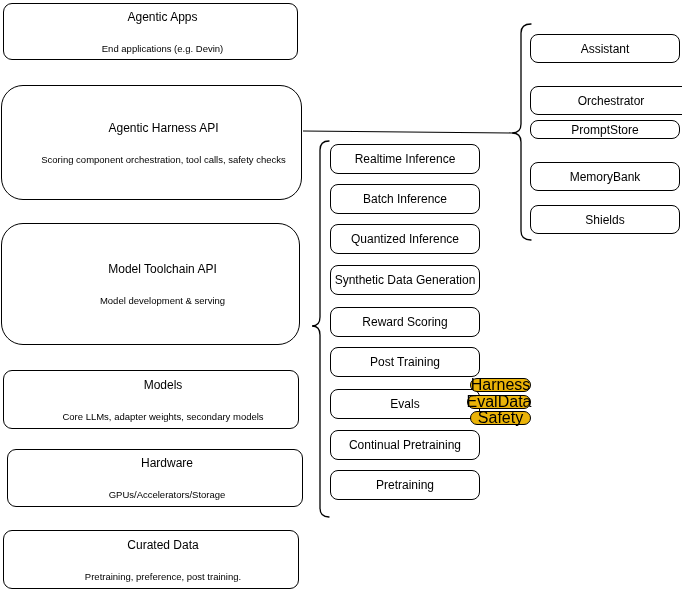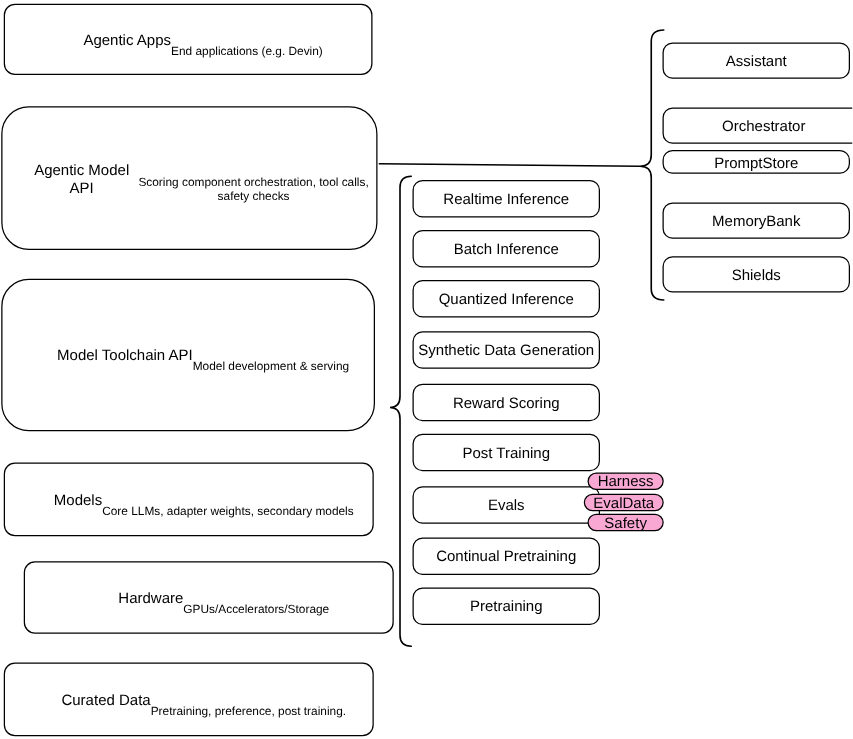--- a/index.html
+++ b/index.html
@@ -3,68 +3,68 @@
 <meta charset="utf-8">
 <style>
   html,body{margin:0;padding:0;background:#ffffff;}
   #canvas{
     position:relative;width:682px;height:591px;background:#ffffff;
     font-family:"Liberation Sans", sans-serif;color:#000000;overflow:hidden;
   }
   #wires{position:absolute;left:0;top:0;z-index:0;}
   .bigbox{
     position:absolute;box-sizing:border-box;border:1.3px solid #000;background:#fff;
-    display:flex;flex-direction:row;align-items:center;justify-content:center;
+    display:flex;flex-direction:column;align-items:center;justify-content:center;
     text-align:center;z-index:1;padding-left:24px;
   }
   .btitle{font-size:12px;line-height:14px;}
   .bsub{font-size:9.5px;line-height:11px;margin-top:19px;}
   .smallbox{
     position:absolute;box-sizing:border-box;border:1.3px solid #000;background:#fff;
     border-radius:8px;display:flex;align-items:center;justify-content:center;
     font-size:12px;text-align:center;z-index:1;
   }
   .pill{
-    position:absolute;box-sizing:border-box;border:1.2px solid #000;background:#f9a8d4;
+    position:absolute;box-sizing:border-box;border:1.2px solid #000;background:#eab308;
     border-radius:8px;display:flex;align-items:center;justify-content:center;
-    font-size:12px;line-height:10px;z-index:2;text-align:center;
+    font-size:16px;line-height:10px;z-index:2;text-align:center;
   }
 </style>
 </head>
 <body>
 
 <div id="canvas">
 
   <svg id="wires" width="682" height="591" viewBox="0 0 682 591">
     <path d="M 303 131 L 512 133" stroke="#000" stroke-width="1.2" fill="none"></path>
     <path d="M 531 24 Q 521 24 521 33 L 521 124 Q 521 133 512 133 Q 521 133 521 142 L 521 231 Q 521 240 531 240" stroke="#000" stroke-width="1.3" fill="none" stroke-linecap="round"></path>
     <path d="M 329 141 Q 320 141 320 150 L 320 317 Q 320 326 312 326 Q 320 326 320 335 L 320 508 Q 320 517 329 517" stroke="#000" stroke-width="1.3" fill="none" stroke-linecap="round"></path>
   </svg>
 
   <div class="bigbox" style="left:3px;top:3px;width:295px;height:57px;border-radius:9px">
     <div class="btitle">Agentic Apps</div>
     <div class="bsub">End applications (e.g. Devin)</div>
   </div>
 
   <div class="bigbox" style="left:1px;top:85px;width:301px;height:115px;border-radius:22px">
-    <div class="btitle">Agentic Model API</div>
+    <div class="btitle">Agentic Harness API</div>
     <div class="bsub">Scoring component orchestration, tool calls, safety checks</div>
   </div>
 
   <div class="bigbox" style="left:1px;top:223px;width:299px;height:122px;border-radius:22px">
     <div class="btitle">Model Toolchain API</div>
     <div class="bsub">Model development &amp; serving</div>
   </div>
 
   <div class="bigbox" style="left:3px;top:370px;width:296px;height:59px;border-radius:9px">
     <div class="btitle">Models</div>
     <div class="bsub">Core LLMs, adapter weights, secondary models</div>
   </div>
 
-  <div class="bigbox" style="left:19px;top:449px;width:296px;height:58px;border-radius:9px">
+  <div class="bigbox" style="left:7px;top:449px;width:296px;height:58px;border-radius:9px">
     <div class="btitle">Hardware</div>
     <div class="bsub">GPUs/Accelerators/Storage</div>
   </div>
 
   <div class="bigbox" style="left:3px;top:530px;width:296px;height:59px;border-radius:9px">
     <div class="btitle">Curated Data</div>
     <div class="bsub">Pretraining, preference, post training.</div>
   </div>
 
   <div class="smallbox" style="left:330px;top:144px;width:150px;height:30px">Realtime Inference</div>

